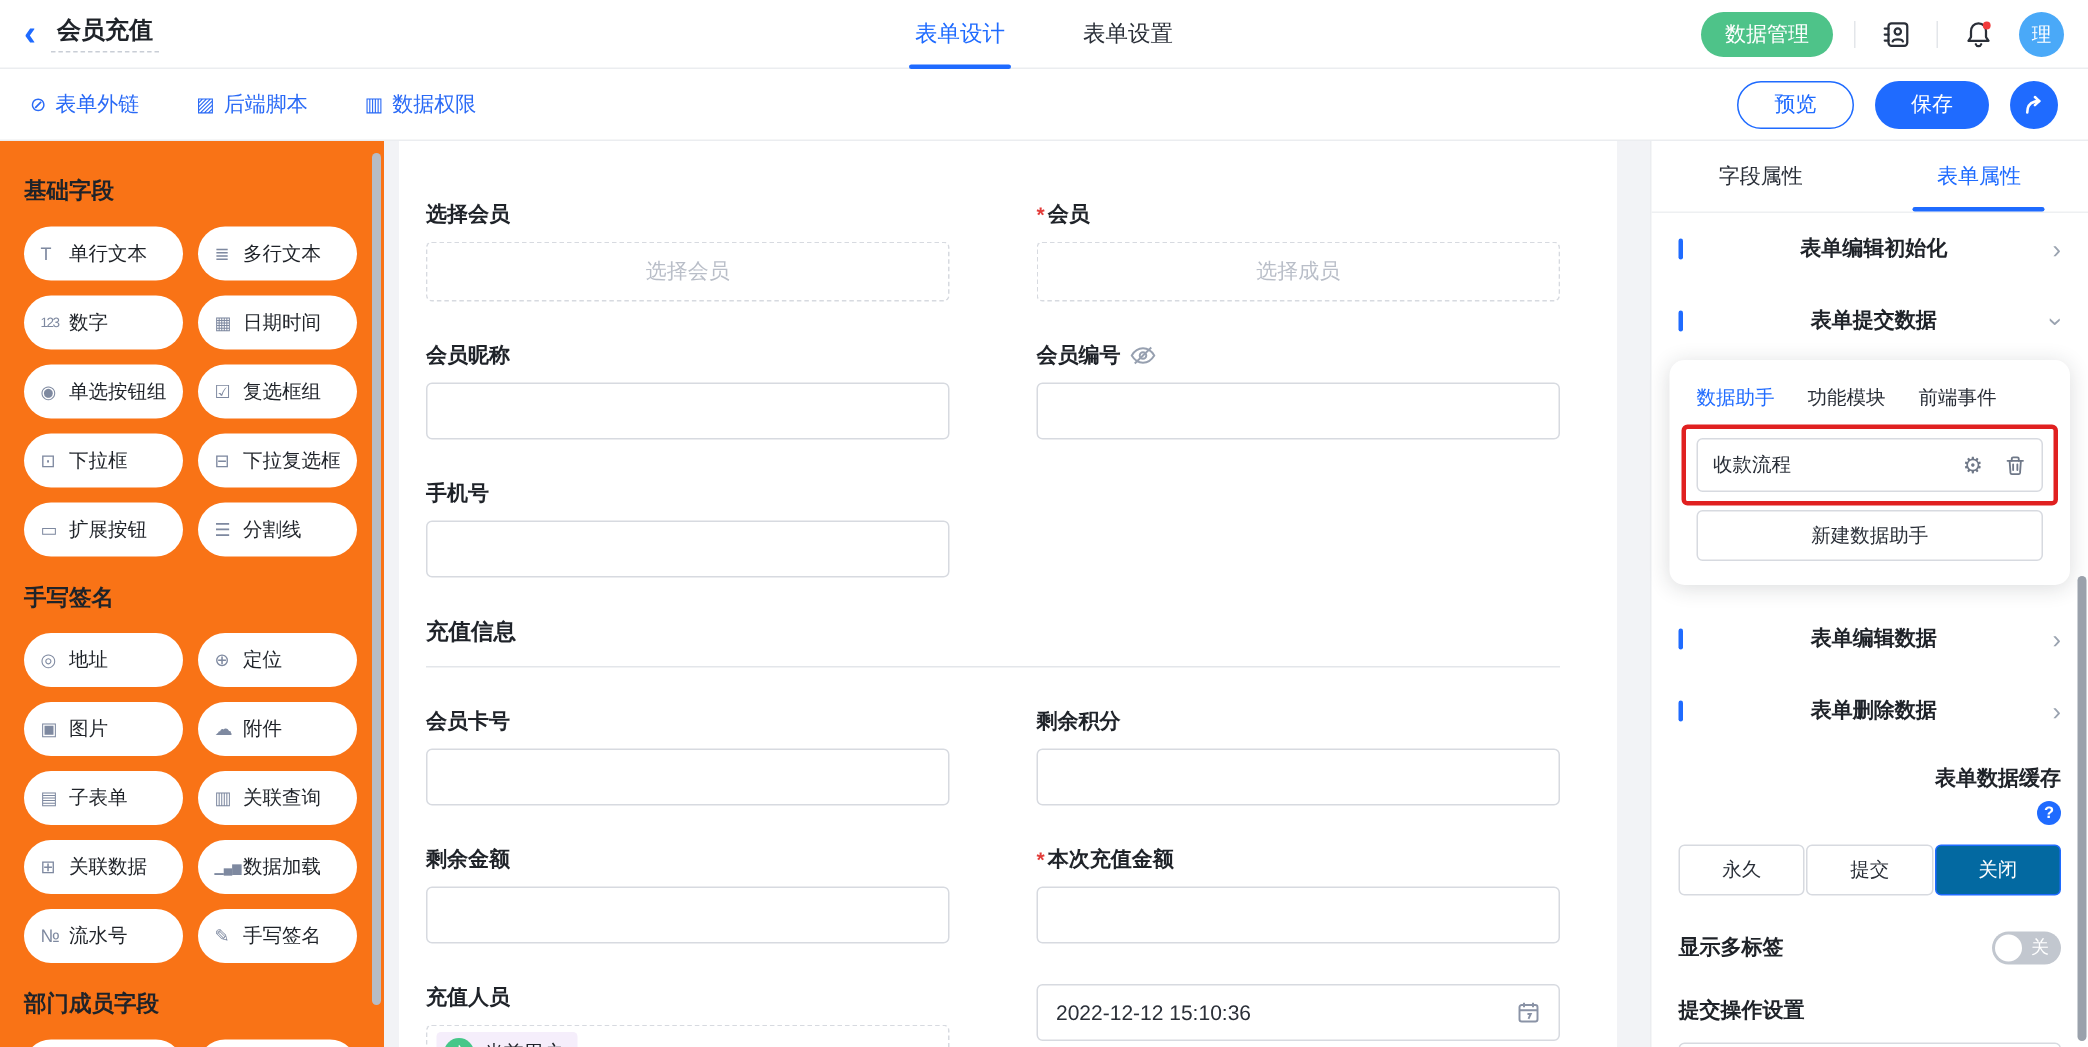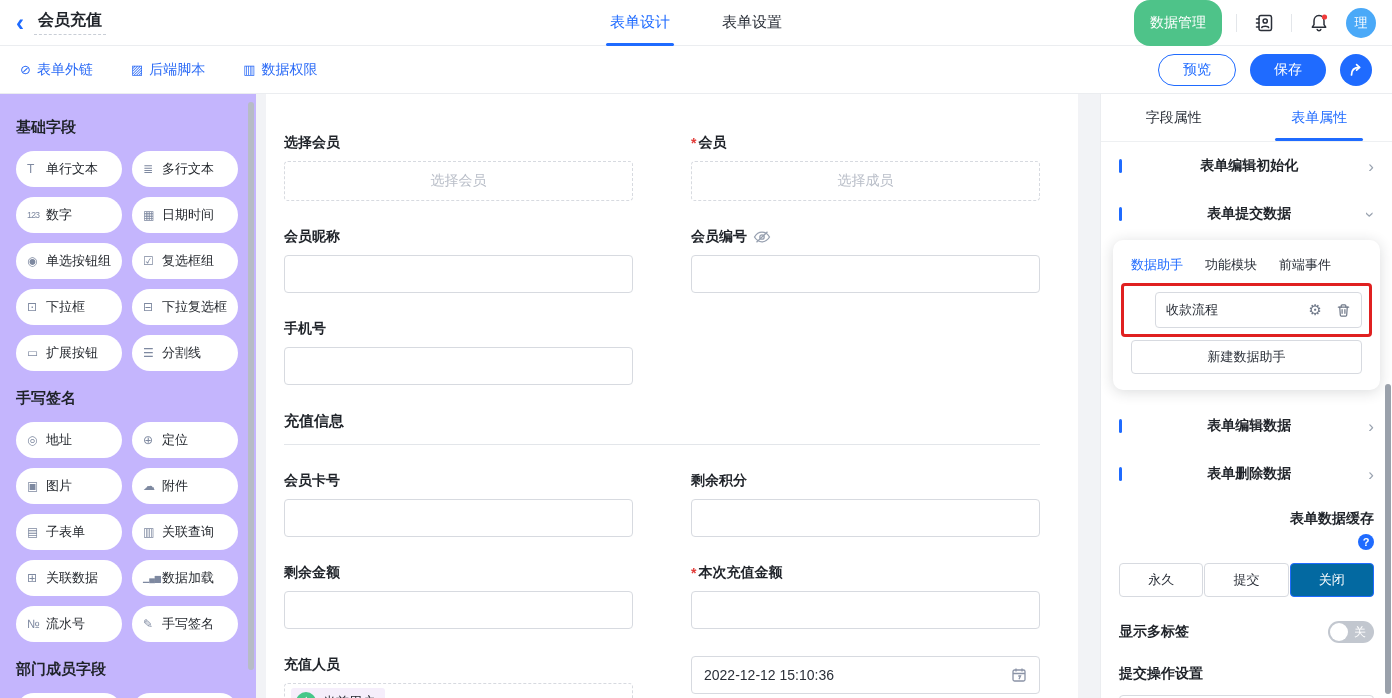--- a/index.html
+++ b/index.html
@@ -8,40 +8,40 @@
 
   
   .header { height:46px; display:flex; align-items:center; padding:0 16px; border-bottom:1px solid #ebedf0; position:relative; background:#fff; }
   .back { color:#1f6bff; font-size:24px; line-height:1; margin-right:10px; cursor:pointer; font-weight:bold; }
   .doc-title { font-size:16px; font-weight:700; border-bottom:1px dashed #c9ced6; padding:0 4px 3px; }
   .header-tabs { position:absolute; left:50%; transform:translateX(-50%); display:flex; gap:44px; height:46px; }
   .h-tab { display:flex; align-items:center; font-size:15px; color:#2a2f38; position:relative; cursor:pointer; padding:0 4px; }
   .h-tab.active { color:#1f6bff; }
   .h-tab.active::after { content:""; position:absolute; left:0; right:0; bottom:0; height:3px; background:#1f6bff; border-radius:2px; }
   .header-right { margin-left:auto; display:flex; align-items:center; gap:14px; }
-  .pill-green { background:#4ec389; color:#fff; border:none; height:46px; padding:0 16px; border-radius:16px; font-size:14px; cursor:pointer; }
+  .pill-green { background:#4ec389; color:#fff; border:none; height:30px; padding:0 16px; border-radius:16px; font-size:14px; cursor:pointer; }
   .v-div { width:1px; height:18px; background:#e3e6ea; }
   .icon-btn { display:flex; align-items:center; justify-content:center; width:26px; height:26px; cursor:pointer; position:relative; }
   .avatar { width:30px; height:30px; border-radius:50%; background:#4aa9f8; color:#fff; display:flex; align-items:center; justify-content:center; font-size:13px; cursor:pointer; }
 
   
   .toolbar { height:48px; display:flex; align-items:center; padding:0 20px; border-bottom:1px solid #ebedf0; background:#fff; }
   .tool-links { display:flex; gap:38px; }
   .tool-link { color:#2a6af6; font-size:14px; display:flex; align-items:center; gap:6px; cursor:pointer; }
   .tool-link .tl-icon { font-size:13px; }
   .toolbar-right { margin-left:auto; display:flex; align-items:center; gap:14px; }
   .btn-outline { height:32px; padding:0 24px; border-radius:17px; border:1px solid #1f6bff; color:#1f6bff; background:#fff; font-size:14px; cursor:pointer; }
   .btn-primary { height:32px; padding:0 24px; border-radius:17px; border:none; color:#fff; background:#1f6bff; font-size:14px; cursor:pointer; }
   .share-btn { width:32px; height:32px; border-radius:50%; background:#1f6bff; display:flex; align-items:center; justify-content:center; cursor:pointer; }
 
   
   .app-body { display:flex; height:604px; }
 
   
-  .sidebar { width:256px; background:#c4b5fd; padding:14px 18px 0 16px; position:relative; flex:none; }
+  .sidebar { width:256px; background:#f97316; padding:14px 18px 0 16px; position:relative; flex:none; }
   .sb-scroll { position:absolute; right:2px; top:8px; bottom:28px; width:6px; background:#b7bcc6; border-radius:3px; }
   .sb-section-title { font-size:15px; font-weight:700; margin:10px 0 14px; }
   .sb-grid { display:grid; grid-template-columns:1fr 1fr; gap:10px; margin-bottom:18px; }
   .sb-item { background:#fff; border-radius:18px; height:36px; display:flex; align-items:center; padding-left:11px; font-size:13px; cursor:pointer; white-space:nowrap; }
   .sb-icon { color:#7e89a0; font-size:12px; width:19px; flex:none; letter-spacing:-1px; }
 
   
   .workspace { flex:1; background:#f2f3f6; padding:0 22px 0 10px; min-width:0; }
   .page { background:#fff; height:100%; padding:40px 38px 0 18px; overflow:hidden; }
   .form-grid { display:grid; grid-template-columns:1fr 1fr; column-gap:58px; align-content:start; }
@@ -68,21 +68,21 @@
   .p-section { height:48px; display:flex; align-items:center; padding:0 18px; cursor:pointer;text-align:center; }
   .p-bar { width:3px; height:14px; background:#1f6bff; border-radius:2px; margin-right:8px; flex:none; }
   .p-sec-title { font-weight:700; font-size:14px; flex:1; }
   .chev { color:#9aa3b0; font-size:17px; line-height:1; display:inline-block; }
   .chev.open { transform:rotate(90deg); }
   .p-card { margin:2px 12px 12px; background:#fff; border-radius:10px; box-shadow:0 2px 14px rgba(31,35,41,.16); padding:16px 14px; }
   .inner-tabs { display:flex; gap:22px; font-size:13px; margin:0 4px 18px; }
   .inner-tab { color:#2a2f38; cursor:pointer; }
   .inner-tab.active { color:#1f6bff; }
   .assist-wrap { position:relative; margin:0 4px; }
-  .assist-row { border:1px solid #d7dae0; border-radius:4px; height:36px; display:flex; align-items:center; padding:0 10px; gap:14px; background:#fff;margin-left:24px; }
+  .assist-row { border:1px solid #d7dae0; border-radius:4px; height:36px; display:flex; align-items:center; padding:0 10px; gap:14px; background:#fff; }
   .assist-name { flex:1; font-size:13px; color:#2a2f38; }
   .assist-icon { color:#6f7888; font-size:15px; cursor:pointer; display:flex; }
   .red-box { position:absolute; left:-10px; right:-10px; top:-9px; bottom:-9px; border:3px solid #e02020; border-radius:4px; pointer-events:none; }
   .new-assist { margin:12px 4px 0; height:34px; border:1px solid #d7dae0; border-radius:4px; display:flex; align-items:center; justify-content:center; font-size:13px; color:#2a2f38; cursor:pointer; background:#fff; }
   .cache-block { padding:12px 18px 4px; }
   .cache-title { font-weight:700; font-size:14px; display:flex; align-items:flex-end; gap:6px;flex-direction:column; }
   .q-icon { width:16px; height:16px; border-radius:50%; background:#1f6bff; color:#fff; font-size:11px; font-weight:700; display:flex; align-items:center; justify-content:center; cursor:pointer; }
   .cache-opts { display:flex; gap:1px; margin-top:13px; }
   .cache-opt { flex:1; height:34px; border:1px solid #d7dae0; border-radius:4px; background:#fff; font-size:13px; color:#2a2f38; cursor:pointer; }
   .cache-opt.active { background:#0369a1; border-color:#1f6bff; color:#fff; }

